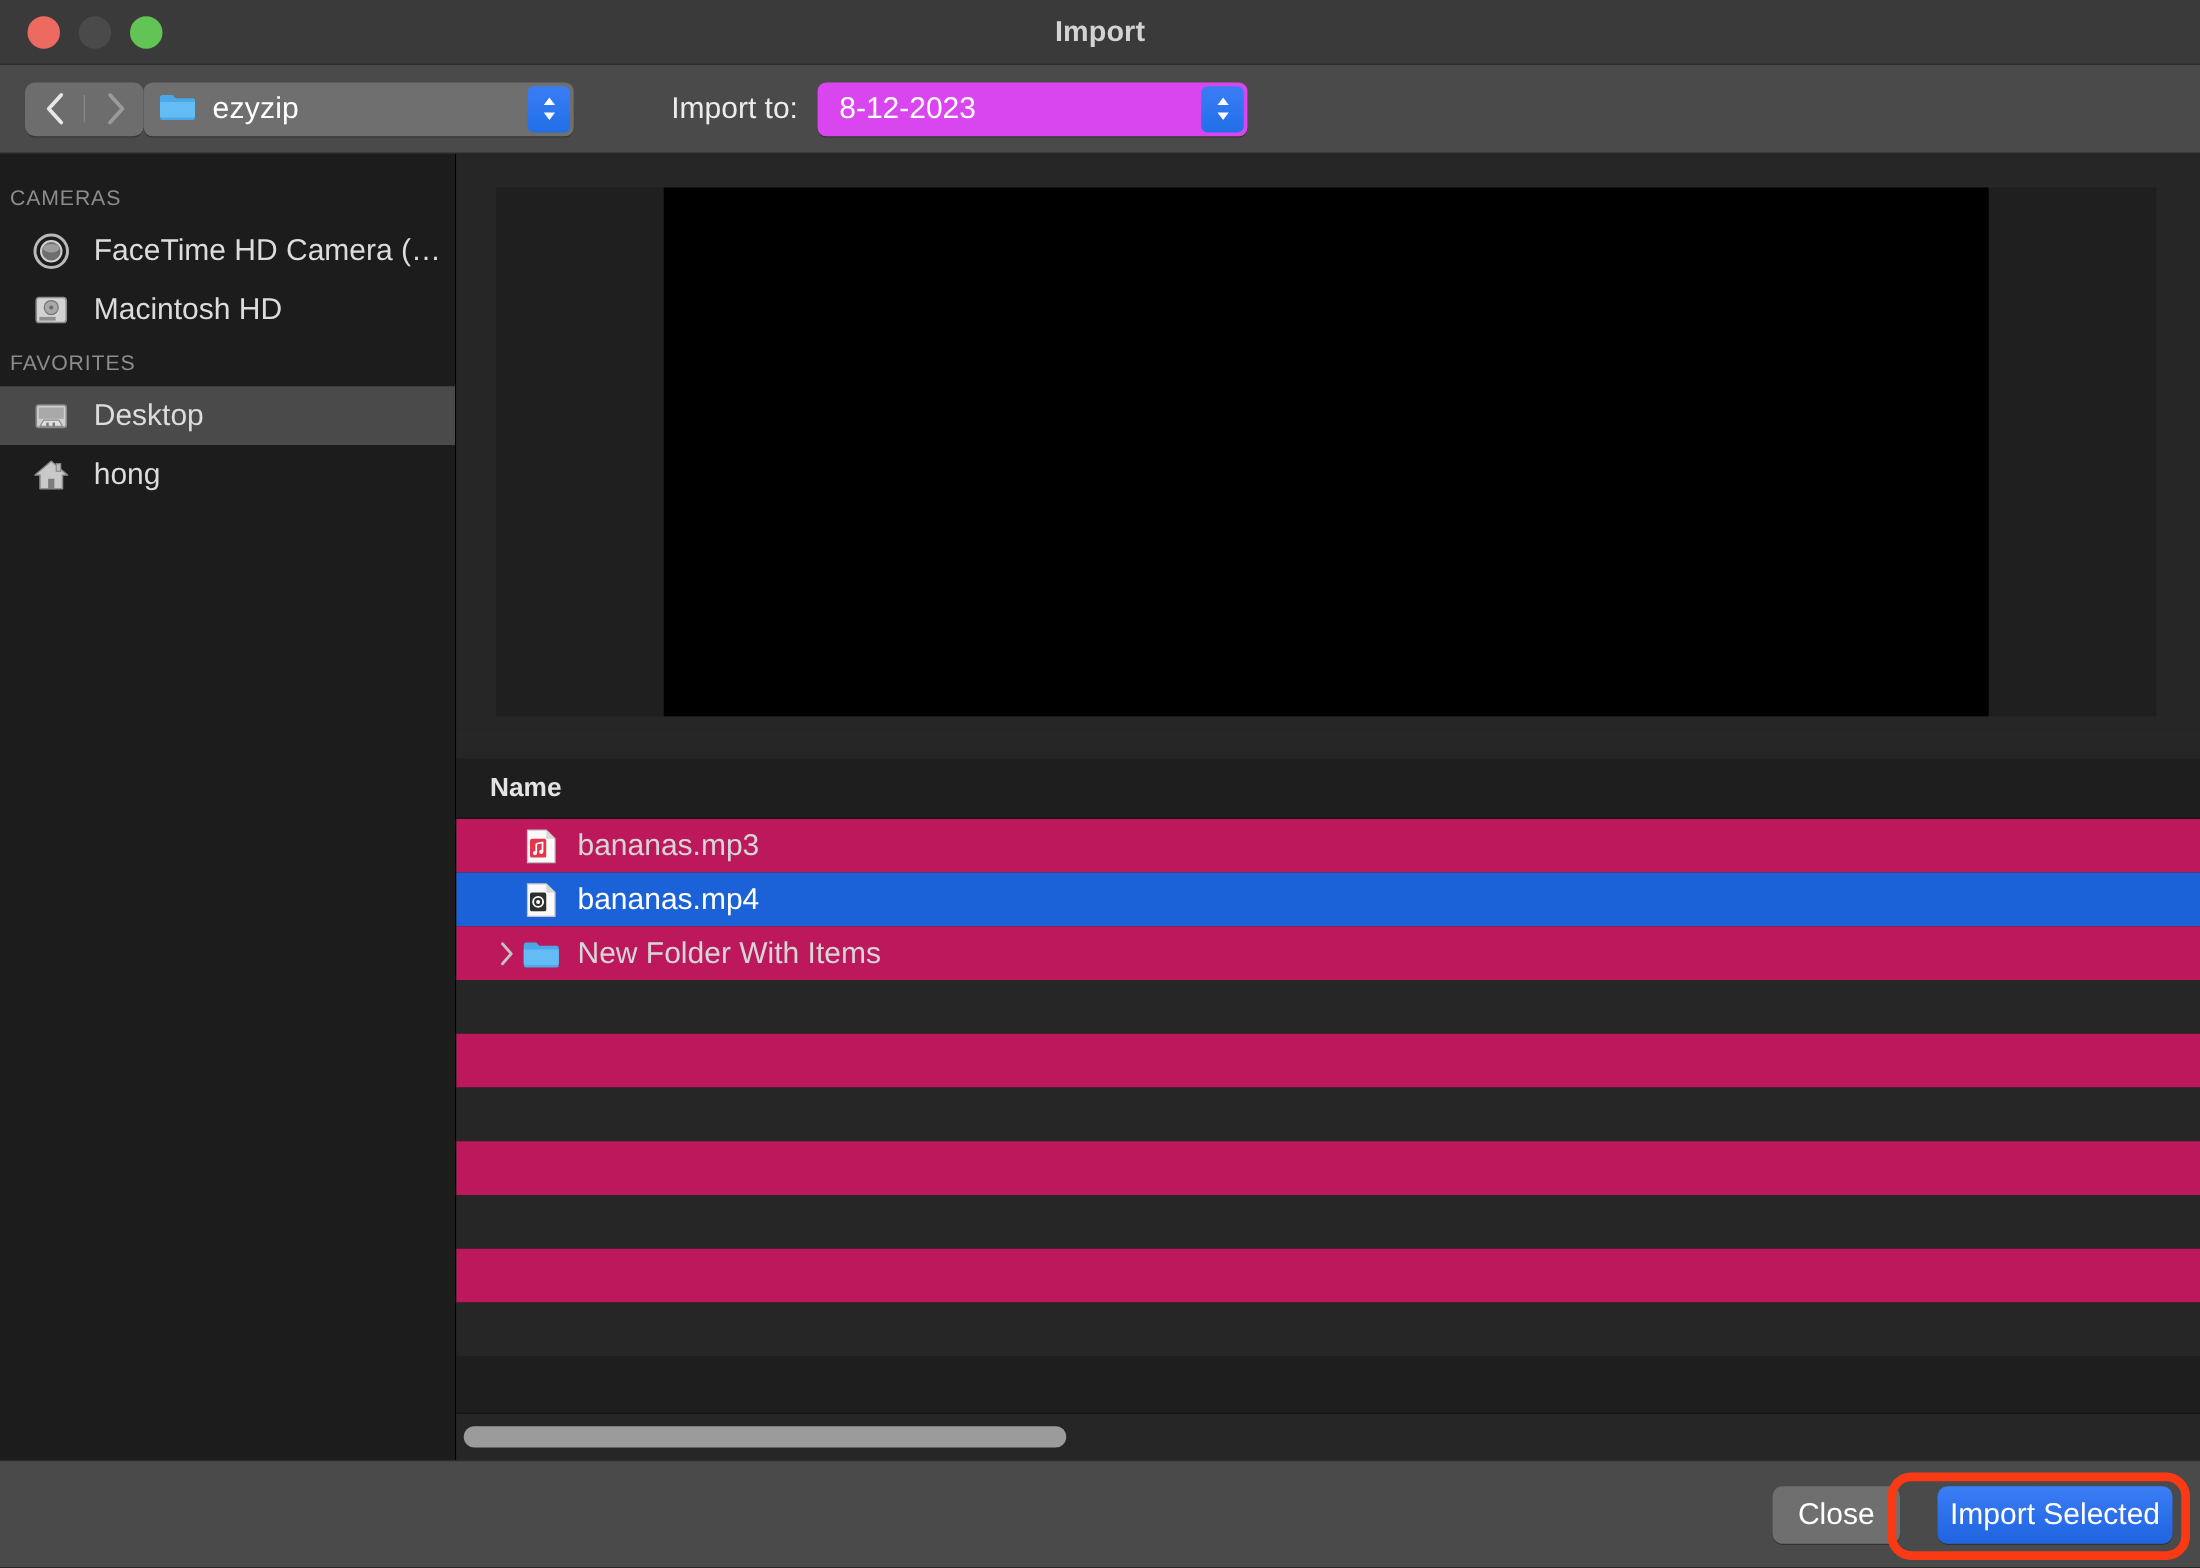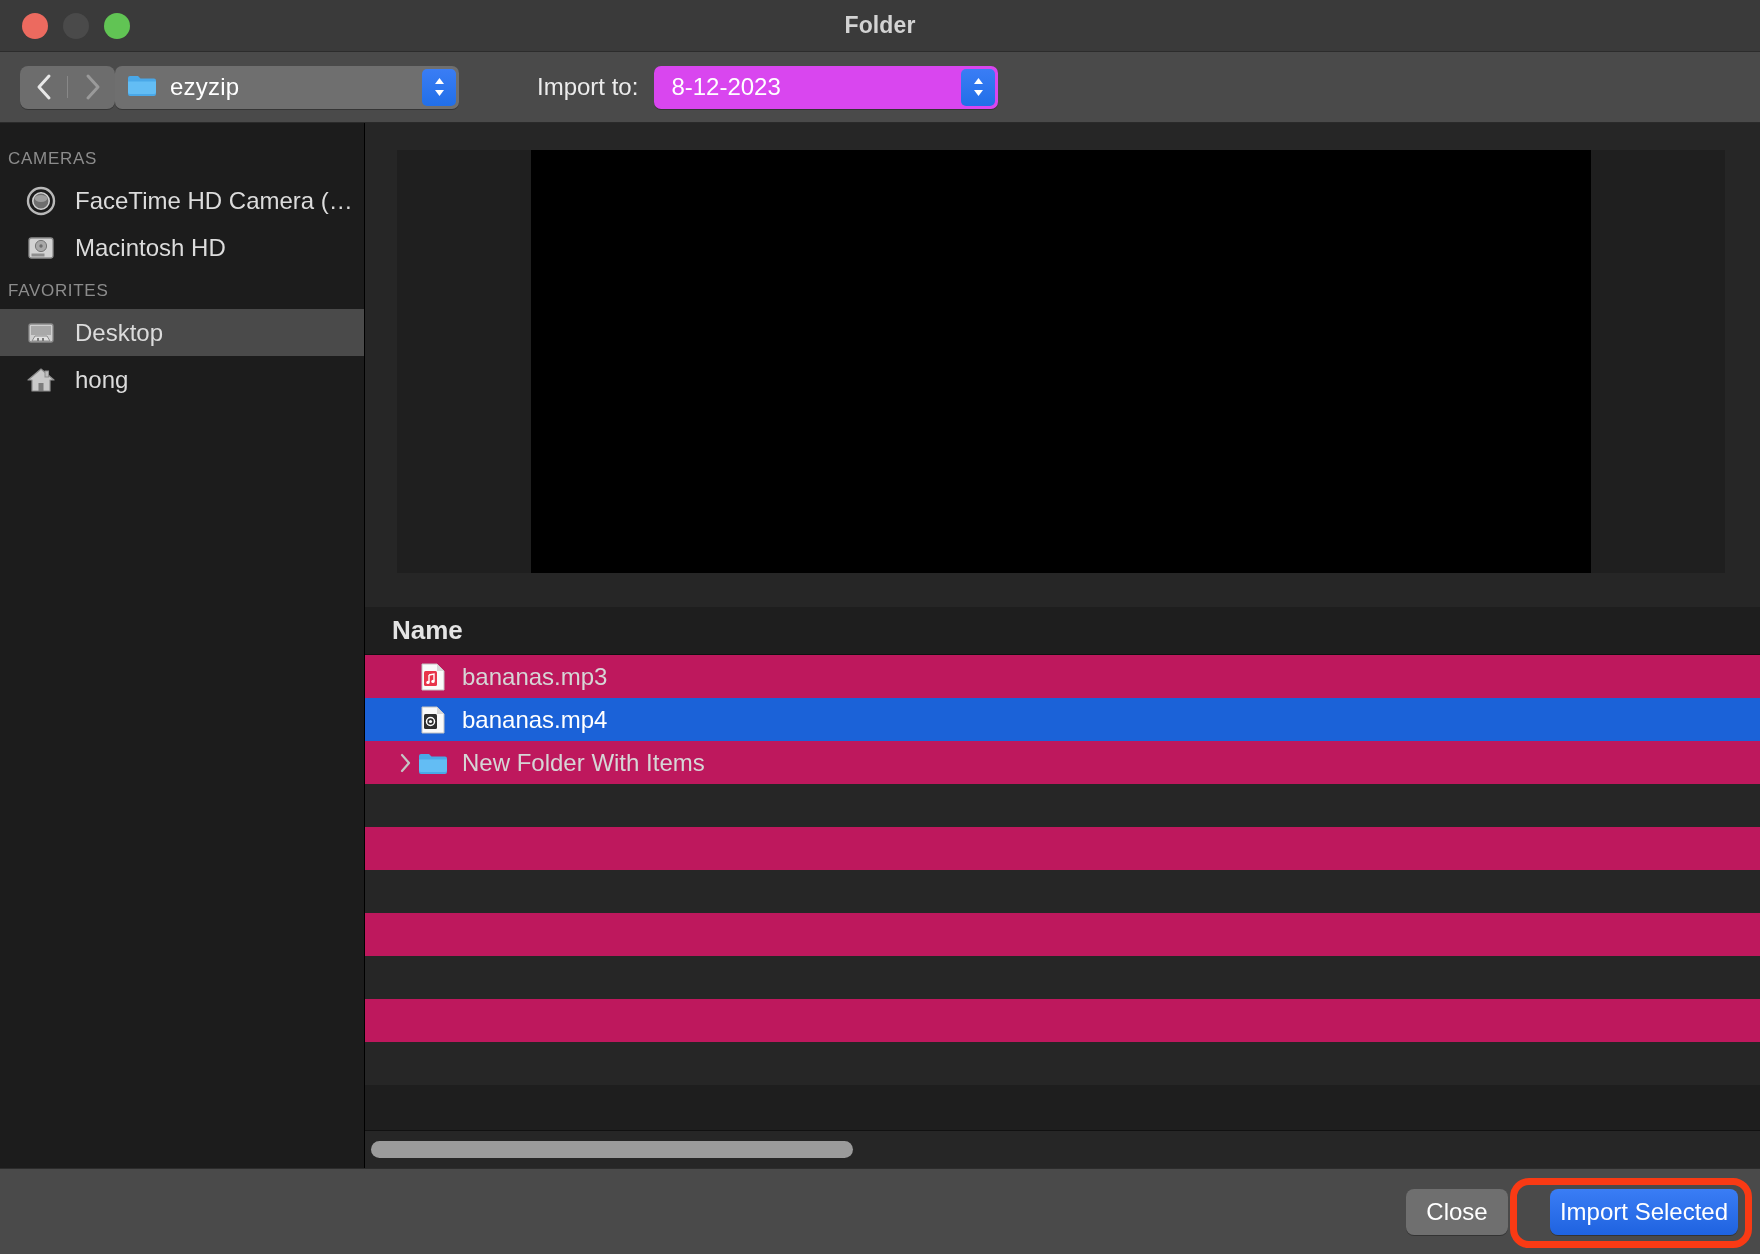--- a/index.html
+++ b/index.html
@@ -147,21 +147,21 @@
   .gap { flex: 0 0 24px; background: #262626; }
 
   .listhead {
     flex: 0 0 48px;
     background: #1e1e1e;
     display: flex; align-items: center;
     padding-left: 27px;
     border-bottom: 1px solid #111;
   }
   .listhead .col {
-    font-size: 26px; font-weight: bold; color: #e4e4e4;
+    font-size: 21px; font-weight: bold; color: #e4e4e4;
   }
 
   .filelist { flex: 1; background: #1e1e1e; overflow: hidden; position: relative; }
   .row {
     height: 43px;
     display: flex; align-items: center;
     padding-left: 27px;
     font-size: 24px; color: #d6d6d6;
   }
   .row.odd  { background: #be185d; }
@@ -181,21 +181,21 @@
   .hscroll-thumb {
     height: 17px; width: 482px;
     background: #9b9b9b; border-radius: 9px;
   }
 
   
   .footer {
     flex: 0 0 86px;
     background: #4a4a4a;
     display: flex; align-items: center; justify-content: flex-end;
-    padding-right: 22px; gap: 12px;
+    padding-right: 22px; gap: 0;
     border-top: 1px solid #2c2c2c;
     position: relative;
   }
   .btn {
     height: 46px;
     border-radius: 8px;
     display: flex; align-items: center; justify-content: center;
     font-size: 24px; color: #fff;
     box-shadow: 0 1px 0 rgba(0,0,0,.3);
   }
@@ -213,21 +213,21 @@
 <body>
 
 <div class="window">
 
   <div class="titlebar">
     <div class="traffic">
       <div class="dot red"></div>
       <div class="dot amber"></div>
       <div class="dot green"></div>
     </div>
-    <div class="win-title">Folder</div>
+    <div class="win-title">Import</div>
   </div>
 
   <div class="toolbar">
 
     <div class="navseg">
       <div class="half">
         <svg class="chev" width="18" height="28" viewBox="0 0 18 28">
           <path d="M14 3 L4 14 L14 25" fill="none" stroke="#e8e8e8" stroke-width="3" stroke-linecap="round" stroke-linejoin="round"></path>
         </svg>
       </div>

